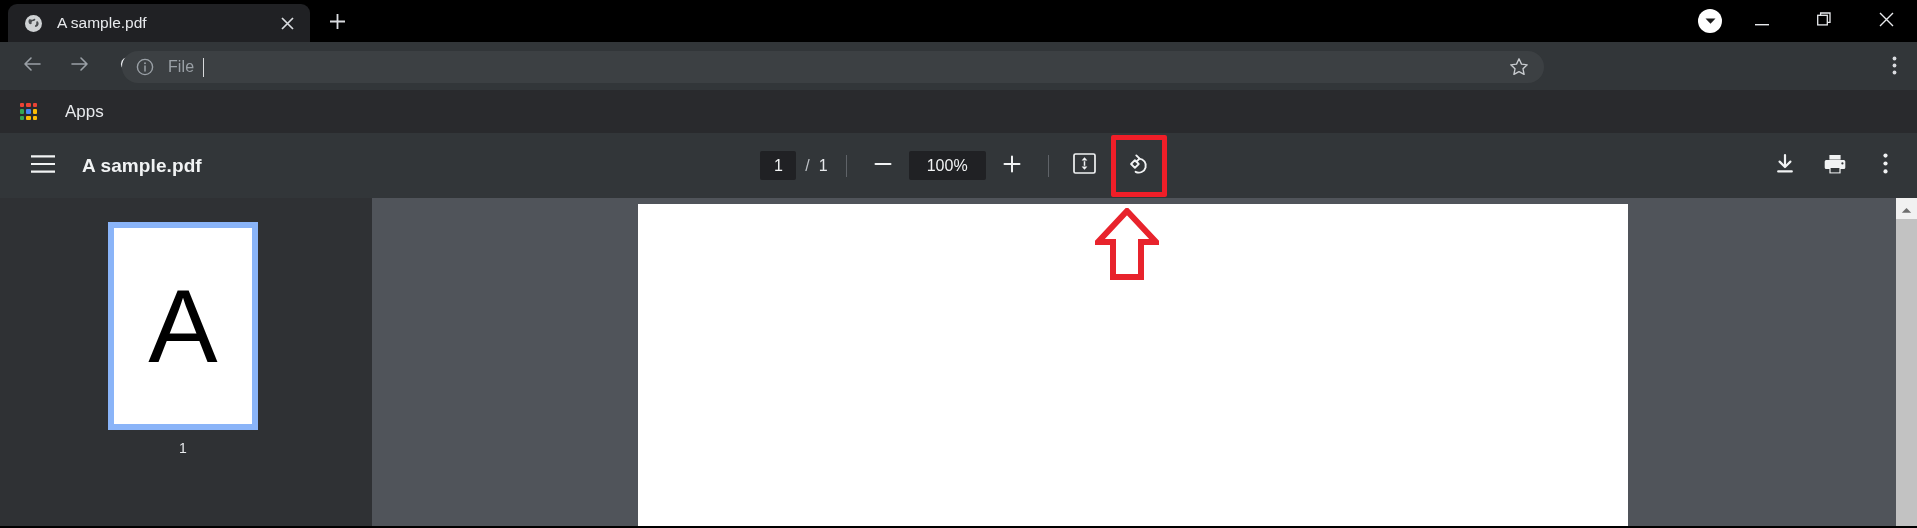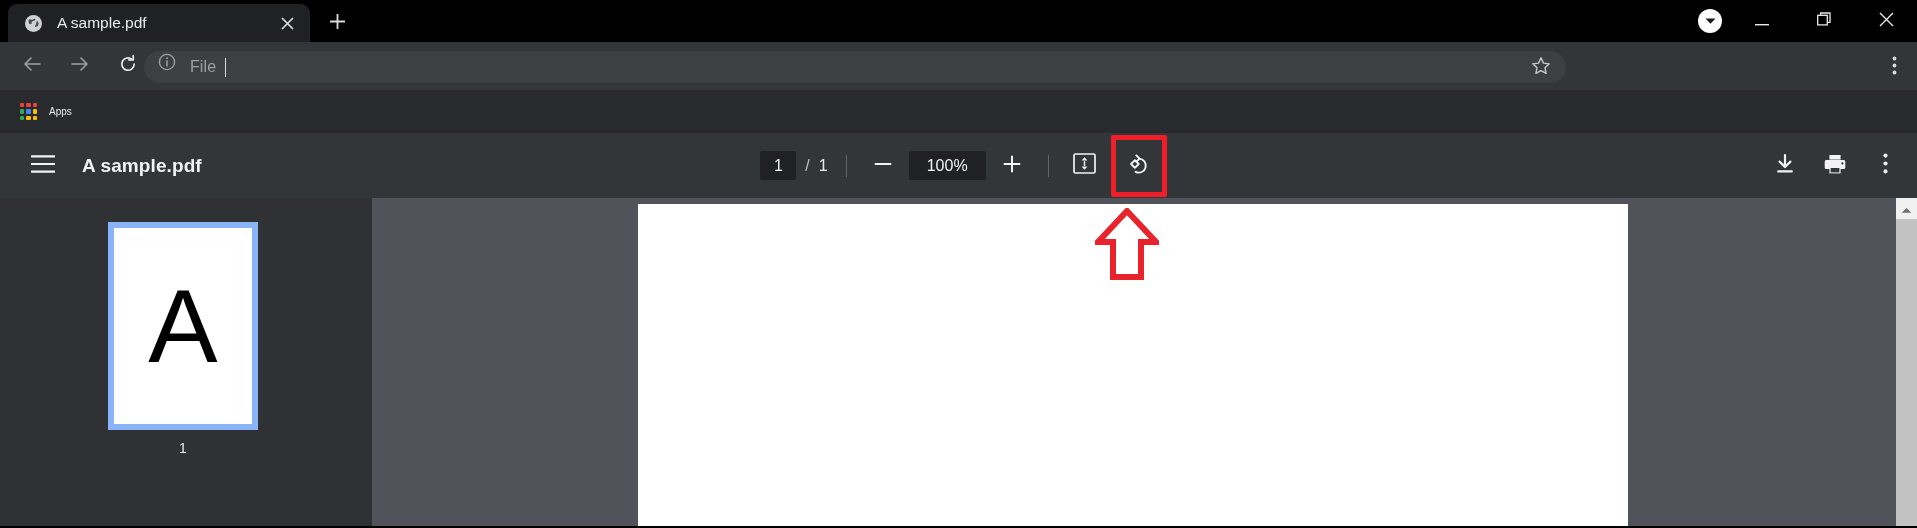--- a/index.html
+++ b/index.html
@@ -52,23 +52,23 @@
   .browser-toolbar {
     position: absolute; left: 0; top: 42px; width: 1917px; height: 48px;
     background: #323639; display: flex; align-items: center;
   }
   .nav-btn {
     width: 40px; height: 40px; margin-left: 8px;
     display: flex; align-items: center; justify-content: center; border-radius: 50%;
   }
   .nav-btn:first-child { margin-left: 12px; }
   .omnibox {
-    position: absolute; left: 144px; top: 9px; width: 1422px; height: 32px;
+    position: absolute; left: 122px; top: 9px; width: 1422px; height: 32px;
     background: #3c4043; border-radius: 16px;
-    display: flex; padding: 0 10px 0 12px;
+    display: flex; align-items: center; padding: 0 10px 0 12px;
   }
   .omni-info { width: 22px; height: 22px; flex: 0 0 22px; margin-right: 12px;
     display: flex; align-items: center; justify-content: center; }
   .omni-text {
     flex: 1 1 auto; color: #9aa0a6; font-size: 16px; letter-spacing: .1px;
     display: flex; align-items: center;
   }
   .omni-caret {
     display: inline-block; width: 1px; height: 19px; background: #d8dadc; margin-left: 9px;
   }
@@ -84,21 +84,21 @@
     position: absolute; left: 0; top: 90px; width: 1917px; height: 43px;
     background: #292a2d; display: flex; align-items: center;
   }
   .bm-apps { display: flex; align-items: center; margin-left: 12px; padding: 4px 8px; border-radius: 4px; }
   .apps-grid {
     width: 17px; height: 17px; display: grid;
     grid-template-columns: repeat(3, 1fr); grid-template-rows: repeat(3, 1fr);
     gap: 2px; margin-right: 12px;
   }
   .apps-grid i { display: block; border-radius: 1px; }
-  .bm-label { color: #e8eaed; font-size: 10px; }
+  .bm-label { color: #e8eaed; font-size: 17px; margin-left: 16px; }
   .readinglist {
     position: absolute; right: 12px; top: 0; height: 43px;
     display: flex; align-items: center;
   }
   .rl-sep { width: 1px; height: 19px; background: #5f6368; margin-right: 14px; }
   .rl-icon { width: 21px; height: 21px; margin-right: 10px; }
 
   
   .pdf-toolbar {
     position: absolute; left: 0; top: 133px; width: 1917px; height: 65px;

